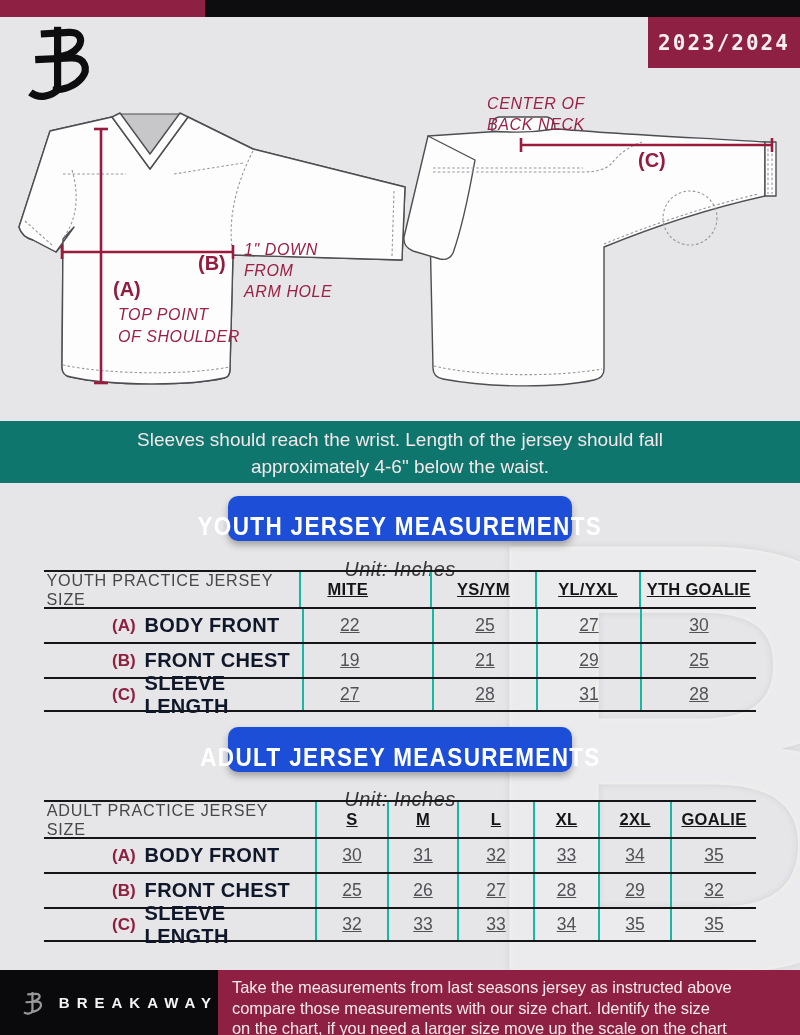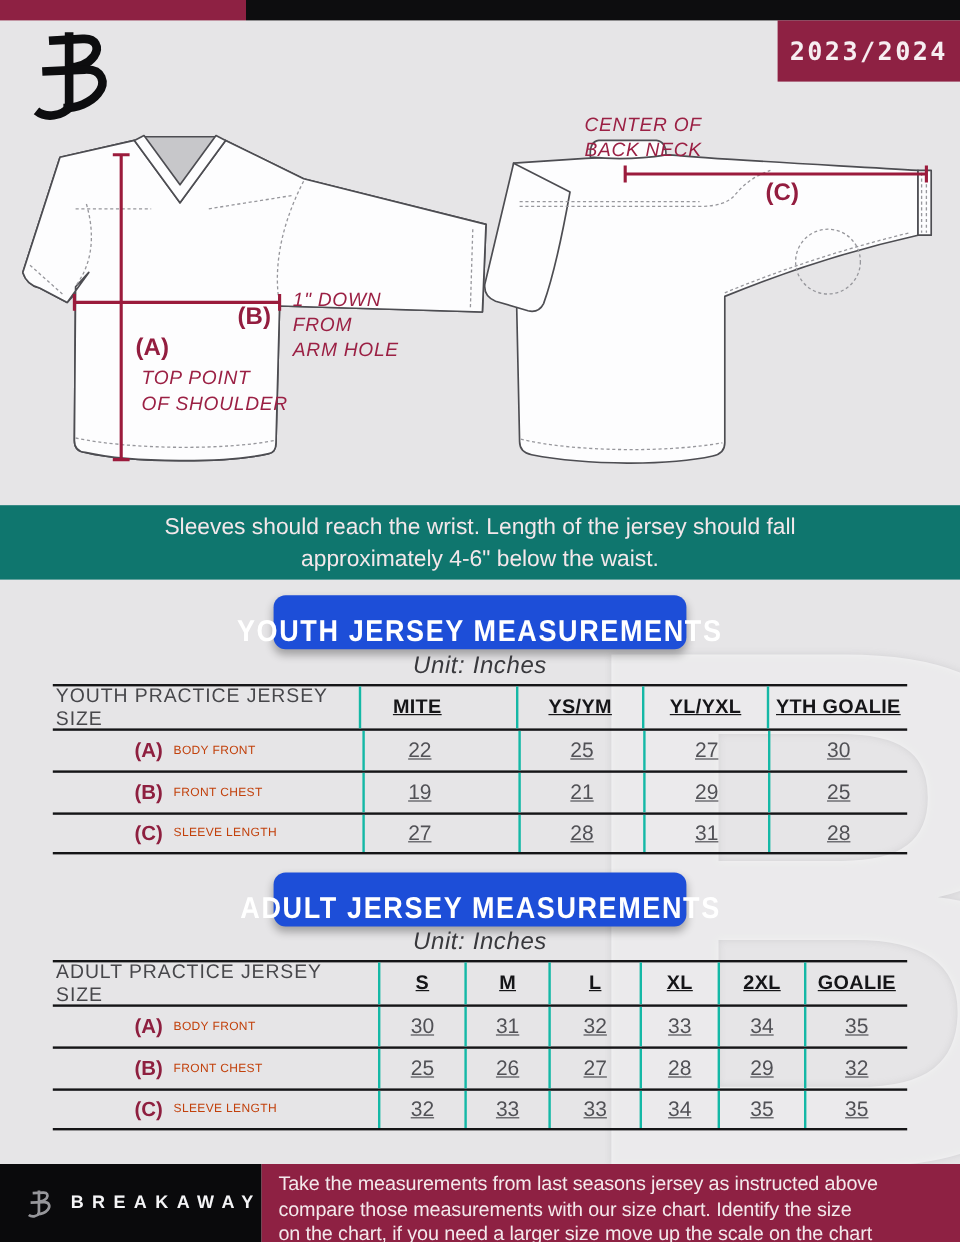--- a/index.html
+++ b/index.html
@@ -62,39 +62,39 @@
     box-shadow:0 4px 7px rgba(0,0,0,0.3);
   }
   .secbanner span{
     color:#ffffff; font-weight:bold; font-size:25px; letter-spacing:1.5px;
     transform:scaleX(0.9); white-space:nowrap;
   }
   .banner-youth{ top:496px; }
   .banner-adult{ top:727px; }
   .unitline{
     position:absolute; left:0; width:800px; text-align:center;
-    font-style:italic; font-size:20px; color:#39393d; letter-spacing:0.5px;
+    font-style:italic; font-size:20px; color:#39393d; letter-spacing:0.5px;margin-top:14px;
   }
   .unit-youth{ top:544px; }
   .unit-adult{ top:774px; }
   
   .table{ position:absolute; left:44px; width:712px; }
   .t-youth{ top:570px; }
   .t-adult{ top:800px; }
   .trow{ display:flex; border-top:2px solid #151517; height:35px; }
   .trow.thead{ height:37px; }
   .trow.last{ border-bottom:2px solid #151517; }
   .c{ display:flex; align-items:center; justify-content:center;
       font-size:17.5px; color:#515156; }
   .c + .c{ border-left:2px solid #14b8a6;text-decoration:underline; }
   .sizehead{ font-weight:bold; font-size:16.5px; color:#151518; letter-spacing:0.3px; }
   .c0head{ font-size:16.5px; color:#47474b; letter-spacing:0.8px; transform:scaleX(0.98); }
   .rowlab{ justify-content:flex-start; padding-left:68px; }
   .rowlab .key{ font-weight:bold; font-size:17px; color:#8e1f3f; margin-right:9px; }
-  .rowlab .lab{ font-weight:normal; font-size:10px; color:#c2410c; letter-spacing:0.3px; }
+  .rowlab .lab{ font-weight:bold; font-size:20px; color:#0f172a; letter-spacing:0.3px; }
   
   .y0{ width:269px; } .y1{ width:100px; } .y2{ width:110px;margin-left:36px; } .y3{ width:110px; } .y4{ width:123px;text-align:center; }
   
   .a0{ width:271px; } .a1{ width:72px; } .a2{ width:70px; } .a3{ width:76px; }
   .a4{ width:65px; } .a5{ width:72px; } .a6{ width:86px; }
   
   .footer{ position:absolute; left:0; top:970px; width:800px; height:65px; display:flex; }
   .footer .brandbox{
     width:218px; height:100%; background:#0a0a0c;
     display:flex; align-items:center; padding-left:22px;

